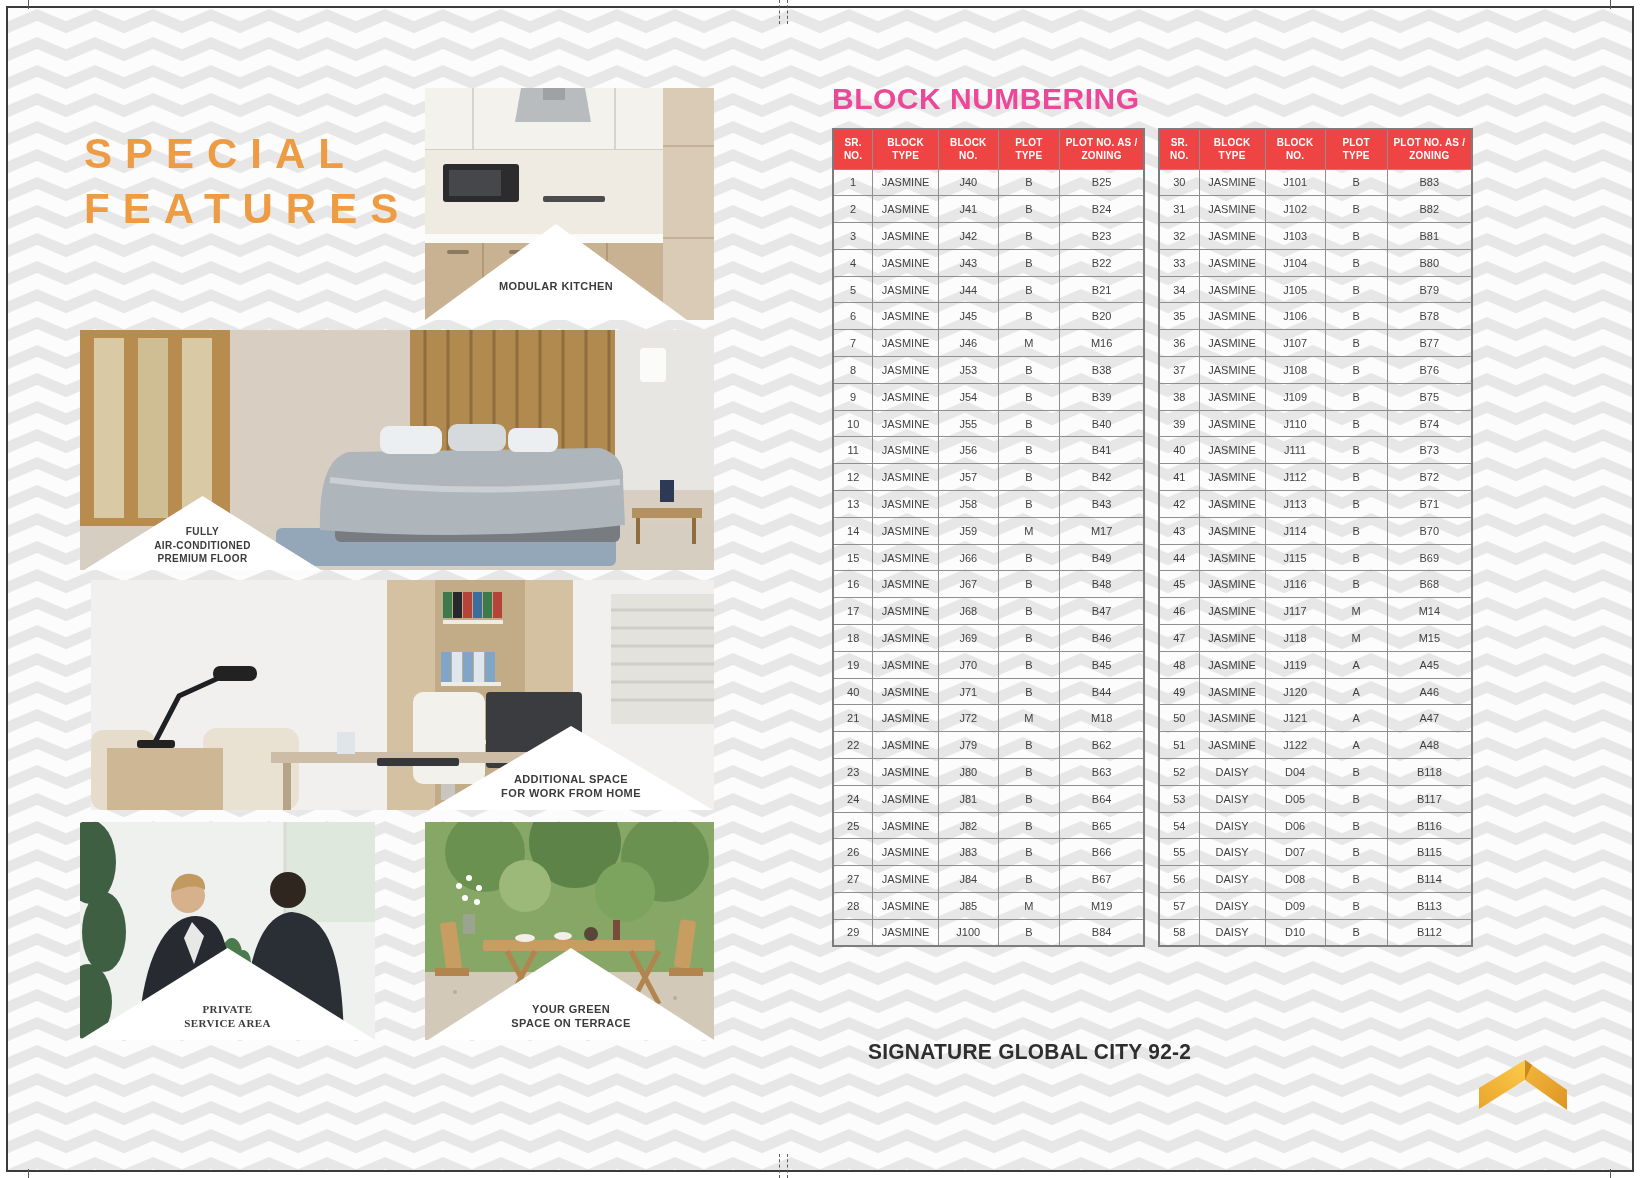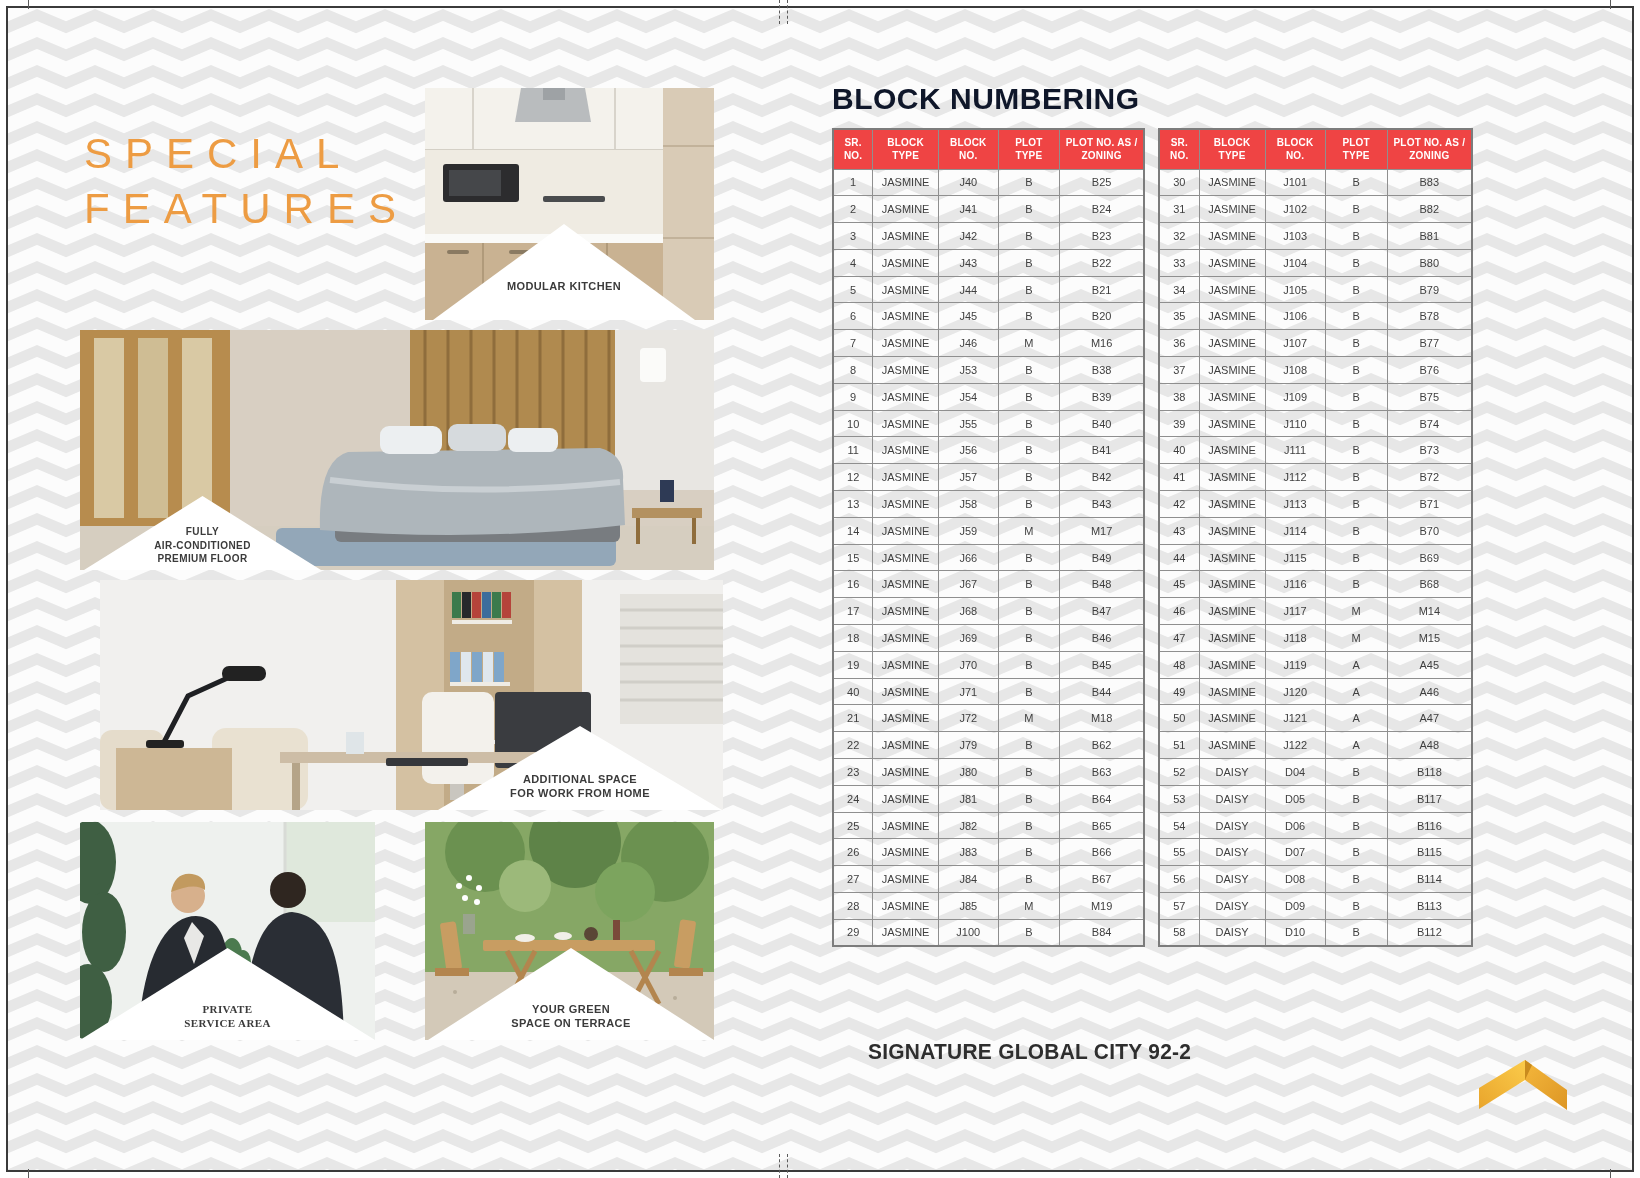--- a/index.html
+++ b/index.html
@@ -10,45 +10,45 @@
   #chevron-bg { position:absolute; left:8px; top:8px; width:1624px; height:1162px; z-index:0; }
 
   
   #trim-frame { position:absolute; inset:6px; border:2px solid #3a3a3a; z-index:5; pointer-events:none; }
   .crop-mark { position:absolute; width:0; border-left:1px dashed #5a5a5a; z-index:6; }
   .tick { position:absolute; width:0; border-left:1px solid #5a5a5a; z-index:6; }
 
   .layer { position:absolute; z-index:2; }
 
   
-  #special-title { left:84px; top:126px; color:#ED9C43; font-weight:normal; font-size:42px; letter-spacing:13px; line-height:55px; white-space:pre-line; }
+  #special-title { left:84px; top:126px; color:#ED9C43; font-weight:bold; font-size:42px; letter-spacing:13px; line-height:55px; white-space:pre-line; }
 
   .photo { position:absolute; overflow:hidden; z-index:2; background:#ddd; }
   .photo svg { position:absolute; left:0; top:0; }
   #photo-kitchen { left:425px; top:88px; width:289px; height:232px; }
   #photo-bedroom { left:80px; top:330px; width:634px; height:240px; }
-  #photo-office  { left:100px; top:580px; width:623px; height:230px; }
+  #photo-office  { left:91px; top:580px; width:623px; height:230px; }
   #photo-meeting { left:80px; top:822px; width:295px; height:218px; }
   #photo-terrace { left:425px; top:822px; width:289px; height:218px;padding-left:12px; }
 
   .caption-tri { position:absolute; bottom:0; background:#fff; clip-path:polygon(50% 0%,100% 100%,0% 100%); z-index:3; }
   .caption-text { position:absolute; left:0; width:100%; text-align:center; color:#3b3b3b; font-weight:bold; font-size:11px; line-height:1.32; letter-spacing:0.4px; white-space:pre-line; }
-  #tri-kitchen { left:8px; width:262px; height:96px; }
+  #tri-kitchen { left:0; width:262px; height:96px; }
   #tri-kitchen .caption-text { bottom:26px; }
   #tri-bedroom { left:4px; width:237px; height:74px; }
   #tri-bedroom .caption-text { bottom:5px; font-size:10px; }
   #tri-office { left:338px; width:284px; height:84px; }
   #tri-office .caption-text { bottom:9px; }
   #tri-meeting { left:0; width:295px; height:92px;font-family:Liberation Serif, serif; }
   #tri-meeting .caption-text { bottom:9px; }
   #tri-terrace { left:3px; width:286px; height:92px; }
   #tri-terrace .caption-text { bottom:9px; }
 
   
-  #block-title { left:832px; top:82px; color:#0f172a; font-weight:bold; font-size:30px; letter-spacing:0.5px; }
+  #block-title { left:832px; top:82px; color:#ec4899; font-weight:bold; font-size:30px; letter-spacing:0.5px; }
   #signature-footer { left:868px; top:1039px; color:#2e2e2e; font-weight:bold; font-size:22px; letter-spacing:0.3px; transform:scaleX(0.95); transform-origin:left; }
   #brand-logo { left:1479px; top:1058px; width:88px; height:58px; }
 
   .block-table { position:absolute; top:128px; border-collapse:collapse; table-layout:fixed; z-index:2; }
   #table-0 { left:832px; width:313px; }
   #table-1 { left:1158px; width:315px; }
   .block-table th, .block-table td { border:1.5px solid #8f8f8f; text-align:center; vertical-align:middle; }
   .block-table { border:2px solid #7c7c7c; }
   .block-table th { background:#ef4444; color:#fff; font-size:10px; font-weight:bold; line-height:1.3; height:40px; white-space:pre-line; letter-spacing:0.2px; }
   .block-table td { background:transparent; color:#3f3f3f; font-size:11px; height:26.8px; }

